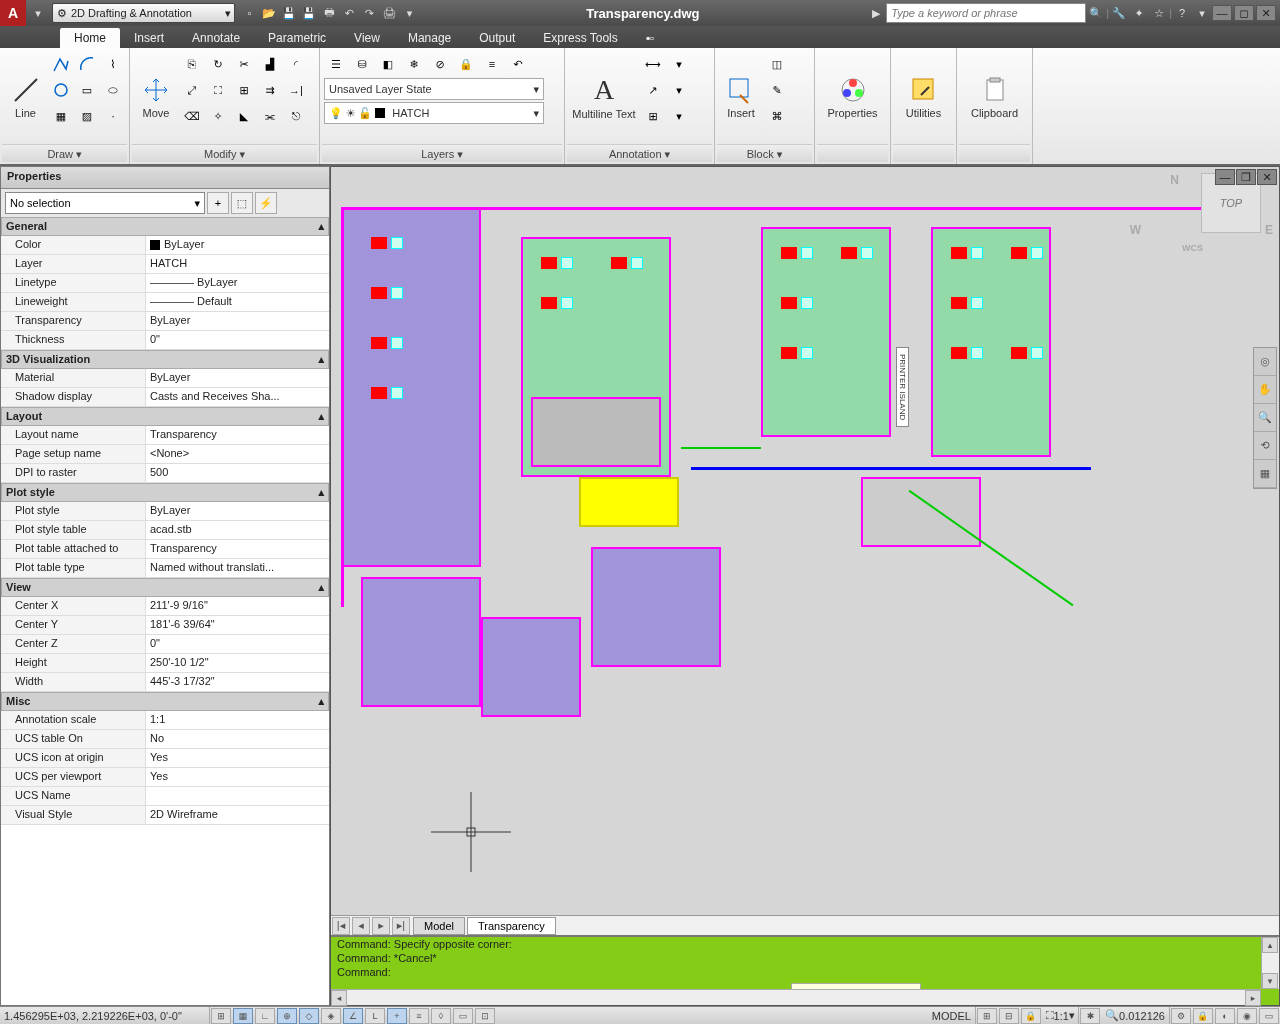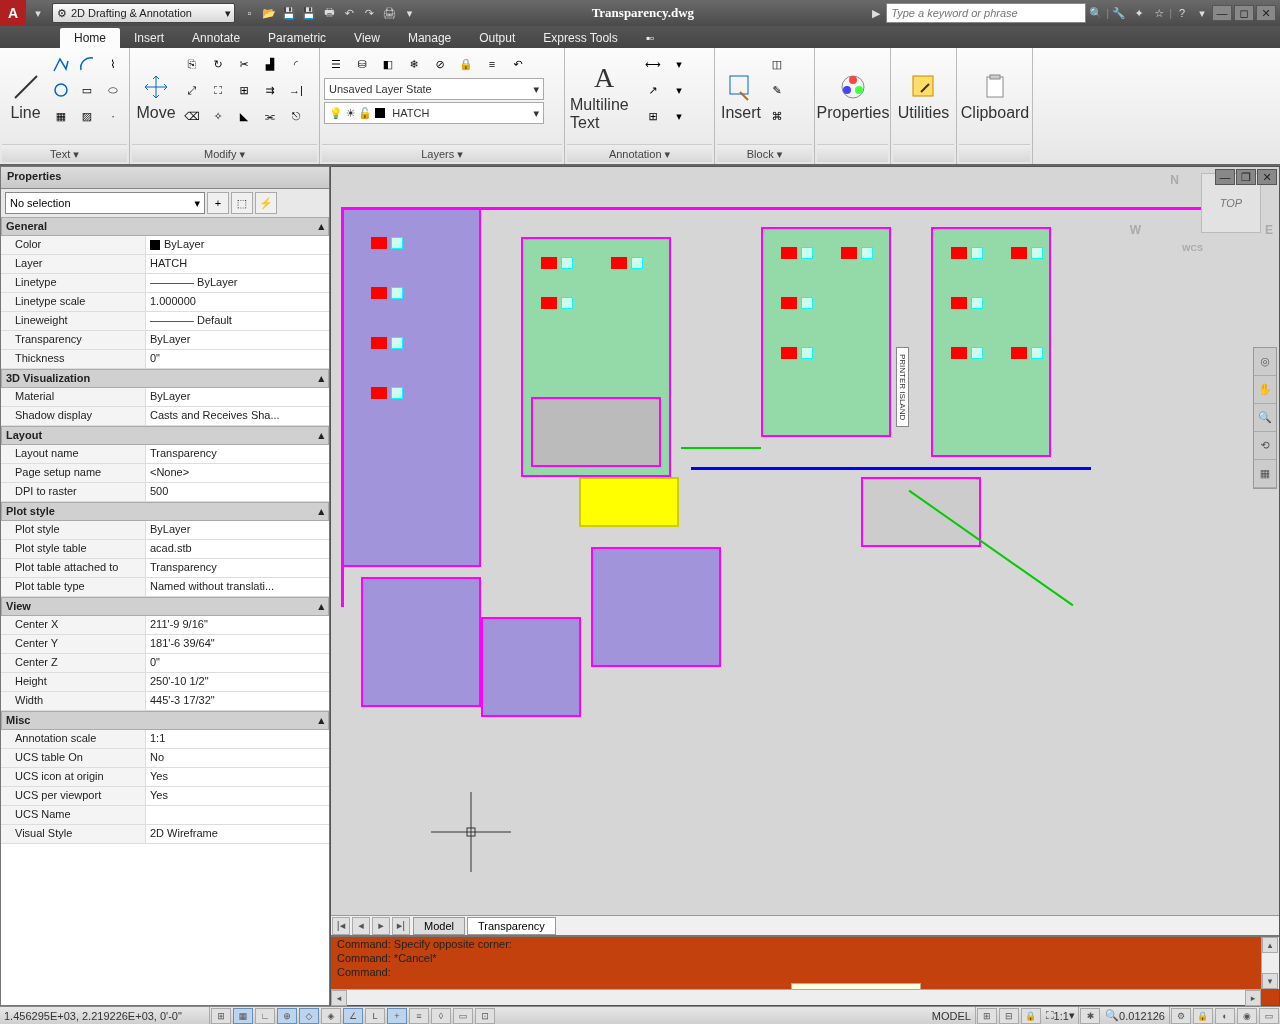--- a/index.html
+++ b/index.html
@@ -2,37 +2,37 @@
 <html><head>
 <meta charset="utf-8">
 <style>
 * { margin:0; padding:0; box-sizing:border-box; font-family:"Segoe UI",Tahoma,sans-serif; font-size:11px; }
 body { background:#888; width:1280px; height:1024px; overflow:hidden; position:relative; }
 
 .titlebar{height:26px;background:linear-gradient(#6a6a6a,#4a4a4a);display:flex;align-items:center;color:#fff;}
 .app-logo{width:26px;height:26px;background:#b02020;display:flex;align-items:center;justify-content:center;color:#fff;font-weight:bold;font-size:14px;margin-right:2px;}
 .workspace-sel{height:20px;background:linear-gradient(#fcfcfc,#d8d8d8);border:1px solid #444;border-radius:2px;margin:0 4px;display:flex;align-items:center;padding:0 4px;color:#222;gap:4px;}
 .qat-btn{width:20px;height:20px;display:flex;align-items:center;justify-content:center;color:#ddd;cursor:pointer;}
-.title-text{flex:0 0 auto;margin:0 20px;font-size:13px;font-weight:bold;color:#fff;font-family:Liberation Serif, serif;}
+.title-text{flex:0 0 auto;margin:0 20px;font-size:13px;font-weight:bold;color:#fff;}
 .search-box{height:20px;width:200px;background:#fff;border:1px solid #888;color:#888;padding:0 4px;font-style:italic;}
 .title-spacer{flex:1;}
 .win-btns{display:flex;gap:2px;margin-left:auto;margin-right:4px;}
 .win-btn{width:20px;height:16px;background:#888;border:1px solid #555;display:flex;align-items:center;justify-content:center;color:#222;}
 
 .tabstrip{height:22px;background:linear-gradient(#555,#444);display:flex;align-items:flex-end;padding-left:60px;gap:0;}
 .tab{padding:3px 14px;color:#eee;cursor:pointer;font-size:12px;}
 .tab.active{background:#fcfcfc;color:#222;border-radius:2px 2px 0 0;}
 
 .ribbon{height:118px;background:linear-gradient(#fcfcfc,#e6e6e6);border-bottom:2px solid #666;display:flex;}
 .panel{border-right:1px solid #bbb;display:flex;flex-direction:column;padding:2px;}
 .panel-body{flex:1;display:flex;align-items:flex-start;gap:2px;padding:2px;}
 .panel-title{height:18px;background:linear-gradient(#eee,#d8d8d8);border-top:1px solid #ccc;text-align:center;color:#444;line-height:18px;font-size:11px;}
 .rbtn{border:1px solid transparent;background:transparent;border-radius:2px;display:flex;align-items:center;justify-content:center;cursor:pointer;}
 .big-btn{flex-direction:column;width:44px;height:90px;gap:2px;color:#333;}
-.big-btn .lbl{font-size:16px;}
+.big-btn .lbl{font-size:11px;}
 .sm-btn{width:24px;height:24px;}
 .col{display:flex;flex-direction:column;gap:2px;}
 .row{display:flex;gap:2px;align-items:center;}
 .layer-combo{height:22px;width:220px;border:1px solid #aaa;background:#fff;display:flex;align-items:center;padding:0 4px;color:#333;justify-content:space-between;}
 
 .workarea{position:absolute;top:166px;bottom:18px;left:0;right:0;display:flex;}
 .palette{width:330px;background:#e8e8e8;border:1px solid #777;display:flex;flex-direction:column;}
 .palette-hdr{height:22px;background:linear-gradient(#ddd,#c8c8c8);border-bottom:1px solid #888;padding:3px 6px;font-weight:bold;color:#222;}
 .palette-tools{height:28px;display:flex;align-items:center;padding:2px 4px;gap:2px;border-radius:12px;}
 .selection-combo{flex:0 0 200px;height:22px;border:1px solid #888;background:#fff;display:flex;align-items:center;padding:0 4px;justify-content:space-between;}
@@ -60,21 +60,21 @@
 .desk{position:absolute;width:16px;height:12px;background:#f00;}
 .chair{position:absolute;width:12px;height:12px;border:1px solid #0ff;background:#cfe;}
 .pline{position:absolute;background:#0c0;height:2px;}
 .label-rot{position:absolute;writing-mode:vertical-rl;font-size:8px;color:#333;background:#fff;border:1px solid #888;padding:6px 1px;}
 
 .layout-tabs{height:20px;background:#f0f0f0;border-top:1px solid #999;display:flex;align-items:center;}
 .lt-btn{width:18px;height:18px;border:1px solid #aaa;background:#e0e0e0;margin:0 1px;display:flex;align-items:center;justify-content:center;color:#555;cursor:pointer;}
 .lt-tab{padding:2px 10px;border:1px solid #999;background:#ddd;margin-left:2px;cursor:pointer;}
 .lt-tab.active{background:#fff;}
 
-.cmdwin{height:70px;background:#c2410c;border-top:2px solid #777;font-family:Consolas,monospace;font-size:12px;position:relative;}
+.cmdwin{height:70px;background:#84cc16;border-top:2px solid #777;font-family:Consolas,monospace;font-size:12px;position:relative;}
 .cmdline{padding:1px 6px;color:#222;}
 .cmd-tooltip{position:absolute;bottom:2px;left:460px;background:#ffffe0;border:1px solid #aaa;padding:3px 8px;font-family:"Segoe UI";font-size:11px;color:#333;}
 .cmd-scroll{position:absolute;right:0;top:0;bottom:16px;width:18px;background:#eee;border-left:1px solid #aaa;display:flex;flex-direction:column;justify-content:space-between;}
 .cmd-hscroll{position:absolute;left:0;right:18px;bottom:0;height:16px;background:#eee;border-top:1px solid #aaa;display:flex;justify-content:space-between;}
 .sb-btn{width:16px;height:16px;background:#ddd;border:1px solid #aaa;display:flex;align-items:center;justify-content:center;font-size:9px;color:#555;}
 
 .statusbar{position:absolute;bottom:0;left:0;right:0;height:18px;background:linear-gradient(#e8e8e8,#cfcfcf);border-top:1px solid #888;display:flex;align-items:center;font-size:10px;color:#333;}
 .status-seg{padding:0 4px;border-right:1px solid #aaa;height:100%;display:flex;align-items:center;}
 .stat-btn{width:20px;height:16px;border:1px solid #aaa;background:#e0e0e0;margin:0 1px;display:flex;align-items:center;justify-content:center;cursor:pointer;font-size:9px;color:#555;}
 .stat-btn.on{background:#bcd4ee;border-color:#6a8fb5;}
@@ -165,21 +165,21 @@
           <div class="rbtn sm-btn">▭</div>
           <div class="rbtn sm-btn">⬭</div>
         </div>
         <div class="row">
           <div class="rbtn sm-btn">▦</div>
           <div class="rbtn sm-btn">▨</div>
           <div class="rbtn sm-btn">·</div>
         </div>
       </div>
     </div>
-    <div class="panel-title"><span>Text</span> ▾</div>
+    <div class="panel-title"><span>Draw</span> ▾</div>
   </div>
 
   <div class="panel" style="width:190px;">
     <div class="panel-body">
       <div class="rbtn big-btn">
         <svg width="30" height="30">
             <path d="M15 4v22M4 15h22M15 4l-3 3M15 4l3 3M15 26l-3-3M15 26l3-3M4 15l3-3M4 15l3 3M26 15l-3-3M26 15l-3 3" stroke="#06c" fill="none"></path>
           </svg>
         <span class="lbl">Move</span>
       </div>
@@ -340,24 +340,20 @@
           <div class="prop-name">Color</div>
           <div class="prop-val"><span class="swatch"></span>ByLayer</div>
         </div>
         <div class="prop-row">
           <div class="prop-name">Layer</div>
           <div class="prop-val">HATCH</div>
         </div>
         <div class="prop-row">
           <div class="prop-name">Linetype</div>
           <div class="prop-val">———— ByLayer</div>
-        </div>
-        <div class="prop-row">
-          <div class="prop-name">Linetype scale</div>
-          <div class="prop-val">1.000000</div>
         </div>
         <div class="prop-row">
           <div class="prop-name">Lineweight</div>
           <div class="prop-val">———— Default</div>
         </div>
         <div class="prop-row">
           <div class="prop-name">Transparency</div>
           <div class="prop-val">ByLayer</div>
         </div>
         <div class="prop-row">

